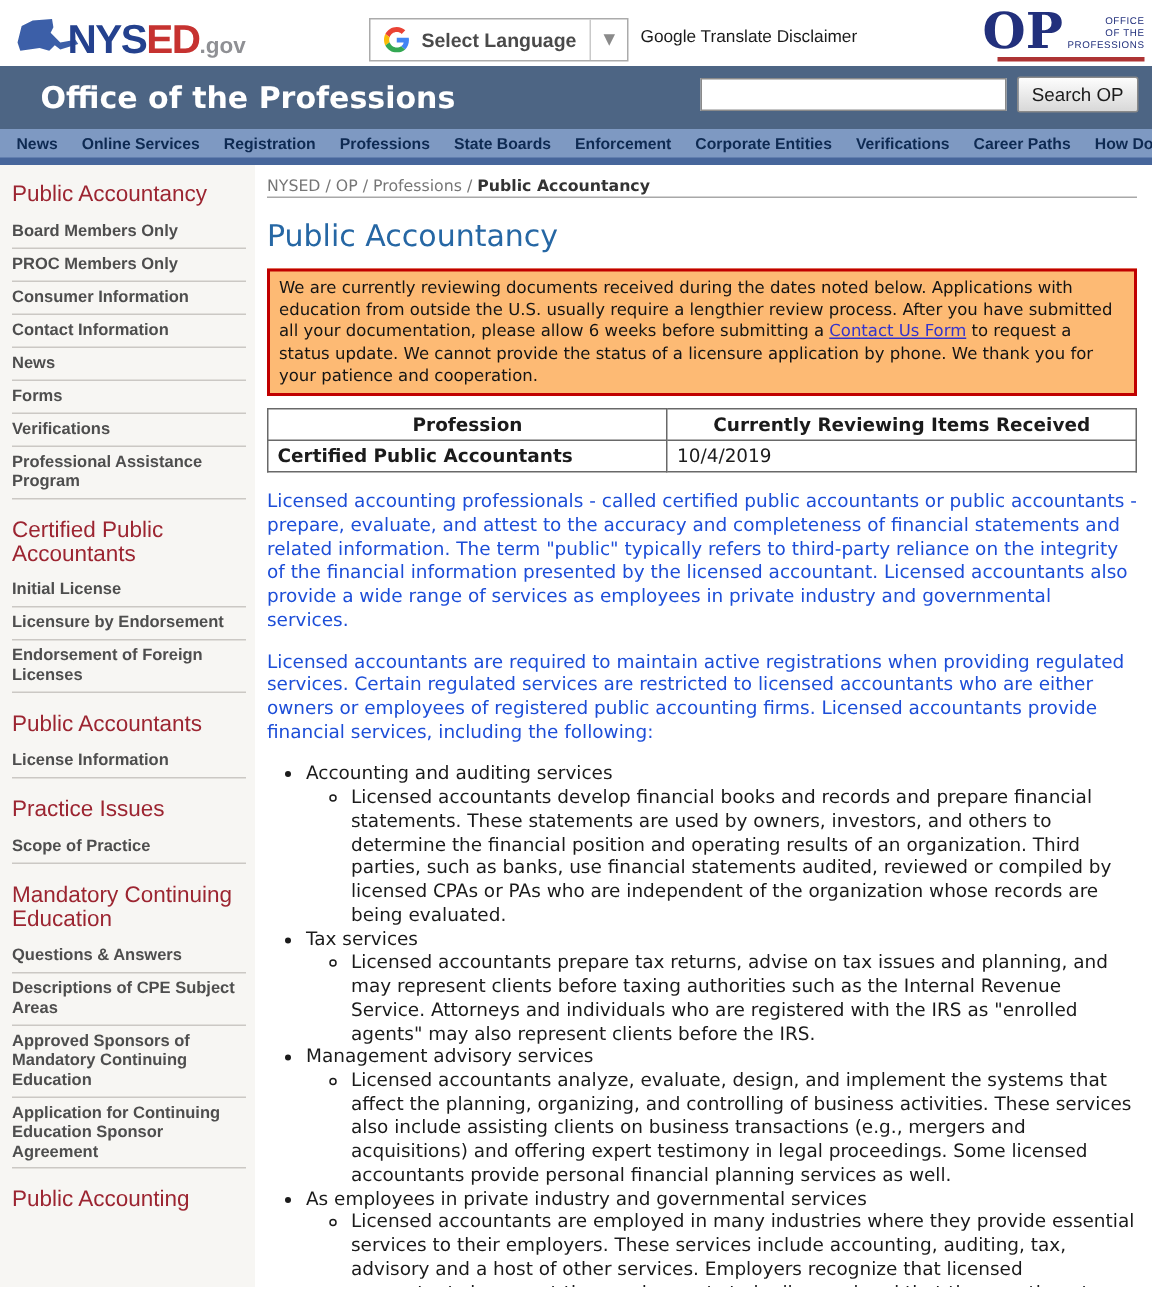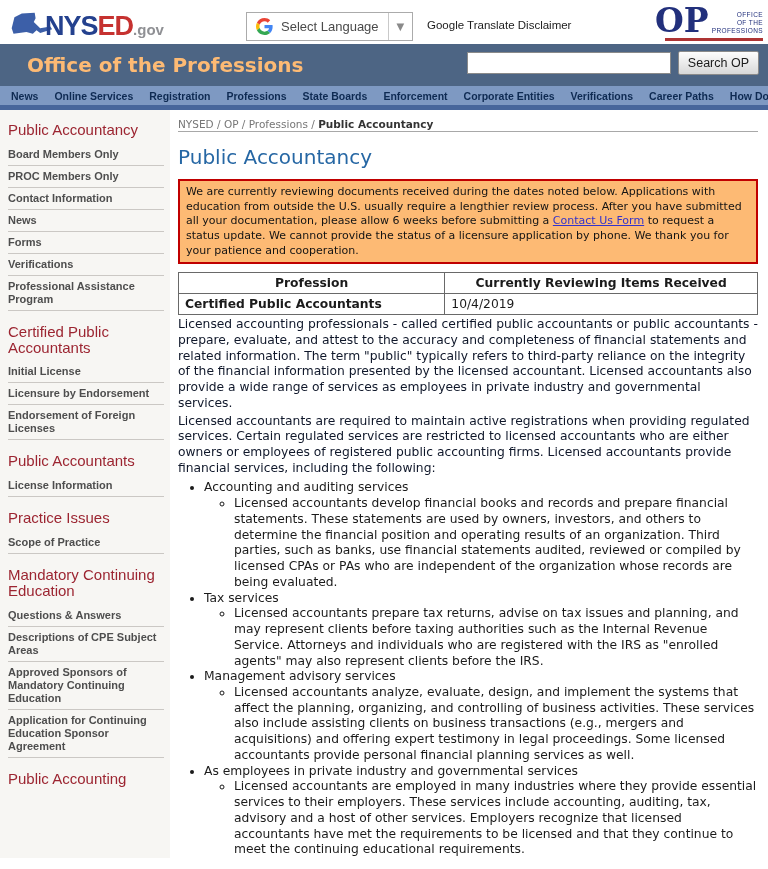--- a/index.html
+++ b/index.html
@@ -8,32 +8,32 @@
 
   
   .top-header{height:44px;position:relative;background:#fff;}
   .nysed-logo{position:absolute;left:8px;top:8px;display:flex;align-items:center;}
   .ny-state{width:46px;height:37px;}
   .logo-text{font-family:"Liberation Sans",sans-serif;font-weight:bold;font-size:27px;letter-spacing:-1px;margin-left:-9px;white-space:nowrap;}
   .logo-nys{color:#24418e;}
   .logo-ed{color:#c63230;}
   .logo-gov{color:#8f9094;font-size:15px;letter-spacing:0;}
   .translate-widget{position:absolute;left:246px;top:12px;height:27px;border:1px solid #ababab;background:#fff;display:flex;align-items:stretch;}
-  .g-seg{display:flex;align-items:center;gap:8px;padding:0 9px;font-family:"Liberation Sans",sans-serif;font-size:13px;color:#4a4a4a;}
+  .g-seg{display:flex;align-items:center;gap:8px;padding:0 9px;font-family:"Liberation Sans",sans-serif;font-size:13px;color:#4a4a4a;font-weight:bold;}
   .arrow-seg{border-left:1px solid #c9c9c9;display:flex;align-items:center;padding:0 8px;color:#8a8a8a;font-size:10px;}
   .disclaimer{position:absolute;left:427px;top:19px;font-family:"Liberation Sans",sans-serif;font-size:11.5px;color:#1b1b1b;}
   .op-logo{position:absolute;right:5px;top:5px;width:98px;}
   .op-row{display:flex;align-items:flex-end;justify-content:flex-end;gap:3px;}
   .op-letters{font-family:"DejaVu Serif",serif;font-weight:bold;font-size:33px;line-height:0.95;color:#22307c;}
   .op-small{font-family:"Liberation Sans",sans-serif;font-size:6.5px;line-height:1.2;color:#22307c;text-transform:uppercase;text-align:right;letter-spacing:0.4px;padding-bottom:2px;}
   .op-underline{height:3px;background:#ad3434;margin-top:2px;}
 
   
   .banner{height:42px;background:#4d6584;position:relative;display:flex;align-items:center;}
-  .banner-title{color:#fdba74;font-weight:bold;font-size:20px;margin-left:27px;}
+  .banner-title{color:#ffffff;font-weight:bold;font-size:20px;margin-left:27px;}
   .search{position:absolute;right:9px;top:7px;display:flex;gap:7px;align-items:center;justify-content:space-between;}
   .search-input{width:196px;height:20px;border:1px solid #8a8a8a;background:#fff;font-size:12px;padding:0 3px;}
   .search-btn{height:24px;padding:0 9px;font-family:"Liberation Sans",sans-serif;font-size:12.5px;color:#1b1b1b;background:linear-gradient(#fdfdfd,#d8d8d8);border:1px solid #8a8a8a;border-radius:2px;cursor:pointer;}
 
   
   .navbar{height:19px;background:#7e99c2;border-bottom:5px solid #47669b;display:flex;align-items:stretch;padding-left:3px;overflow:hidden;}
   .tab{display:flex;align-items:center;padding:0 8px;font-family:"Liberation Sans",sans-serif;font-weight:bold;font-size:10.5px;color:#0e2a52;white-space:nowrap;cursor:pointer;}
   .tab-sep{width:1px;background:#c6d2e3;transform:skewX(22deg);}
 
   
@@ -47,21 +47,21 @@
   .breadcrumb{font-size:10.5px;color:#767676;padding-bottom:1px;border-bottom:1px solid #a8a8a8;}
   .crumb-link{color:#767676;}
   .crumb-current{font-weight:bold;color:#333;}
   h1.page-title{color:#2667a4;font-size:20px;font-weight:400;margin:13px 0 10px;}
   .alert{background:#fdba74;border:2px solid #c00000;padding:4px 6px;font-size:11px;line-height:1.33;color:#141414;}
   .alert a{color:#3333cc;text-decoration:underline;}
   table.review{border-collapse:collapse;width:100%;margin-top:8px;font-size:12.3px;color:#1b1b1b;}
   table.review th,table.review td{border:1px solid #696969;padding:3px 6px;}
   table.review th{text-align:center;font-weight:bold;}
   table.review td:first-child{font-weight:bold;width:46%;}
-  .main p{font-size:12.3px;line-height:1.28;color:#0f172a;margin:2px 0;}
+  .main p{font-size:12.3px;line-height:1.28;color:#1d4ed8;margin:12px 0;}
   ul.services{margin:4px 0 0;padding-left:26px;font-size:12.3px;line-height:1.28;color:#1b1b1b;list-style-type:disc;}
   ul.sub{list-style-type:circle;padding-left:30px;margin:0;}
 </style>
 </head>
 <body>
 
 <div class="top-header">
   <a class="nysed-logo">
     <svg class="ny-state" viewBox="0 0 100 80">
       <path fill="#3c5fa8" d="M8 44 L14 20 L30 12 L58 10 L60 22 L56 30 L70 44 L92 40 L96 46 L70 54 L62 48 L54 56 L40 52 L12 56 Z"></path>
@@ -127,20 +127,21 @@
     <span class="tab">Career Paths</span>
     <span class="tab-sep"></span>
     <span class="tab">How Do I...</span>
   </div>
 
 <div class="content">
   <div class="sidebar">
       <h2 class="side-heading">Public Accountancy</h2>
       <a class="side-link">Board Members Only</a>
       <a class="side-link">PROC Members Only</a>
+      <a class="side-link">Consumer Information</a>
       <a class="side-link">Contact Information</a>
       <a class="side-link">News</a>
       <a class="side-link">Forms</a>
       <a class="side-link">Verifications</a>
       <a class="side-link">Professional Assistance Program</a>
       <h2 class="side-heading">Certified Public Accountants</h2>
       <a class="side-link">Initial License</a>
       <a class="side-link">Licensure by Endorsement</a>
       <a class="side-link">Endorsement of Foreign Licenses</a>
       <h2 class="side-heading">Public Accountants</h2>

